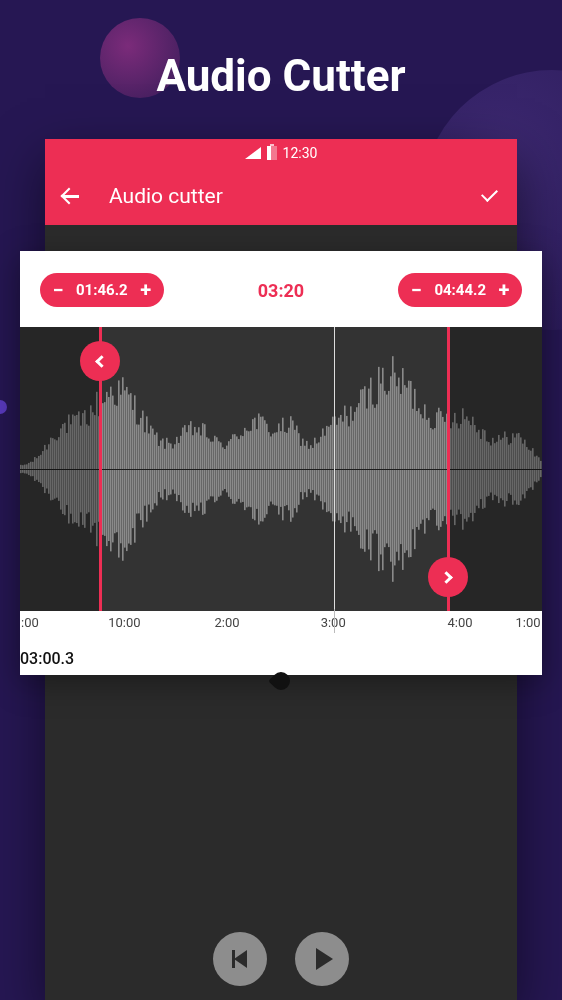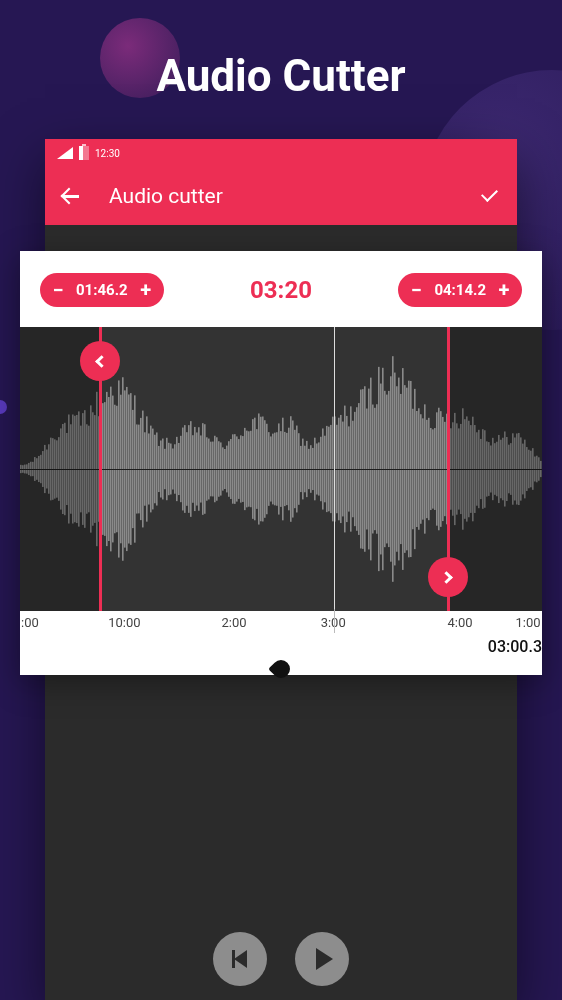--- a/index.html
+++ b/index.html
@@ -7,56 +7,56 @@
 
 .bg-circ { position:absolute; border-radius:50%; }
 .c1 { width:80px; height:80px; background:radial-gradient(circle at 35% 35%,#7b2b7a,#3a1d5a); left:100px; top:18px; }
 .c2 { width:260px; height:260px; background:radial-gradient(circle at 30% 30%,#3c2870,#261753); right:-120px; top:70px; }
 .c3 { width:18px; height:18px; background:#5a3bbf; left:45px; top:265px; }
 .c4 { width:14px; height:14px; background:#5a3bbf; left:-7px; top:400px; }
 .page-title { color:#fff; font-size:44px; font-weight:700; text-align:center; padding-top:50px; position:relative; z-index:2; }
 .phone { position:absolute; left:45px; top:139px; width:472px; height:861px; background:#2b2b2b; z-index:3; box-shadow:0 20px 50px rgba(0,0,0,.5); }
 
 .p-header { background:#ed2e54; color:#fff; }
-.statusbar { display:flex; justify-content:flex-start; align-items:center; gap:6px; height:28px; padding:0 12px; font-size:10px; }
+.statusbar { display:flex; justify-content:center; align-items:center; gap:6px; height:28px; padding:0 12px; font-size:14px; }
 .sig-icon { width:0; height:0; border-style:solid; border-width:0 0 12px 16px; border-color:transparent transparent #fff transparent; }
 .bat-icon { width:10px; height:14px; background:linear-gradient(to right,#fff 40%,rgba(255,255,255,.35) 40%); position:relative; }
 .bat-icon:before { content:""; position:absolute; top:-2px; left:3px; width:4px; height:2px; background:rgba(255,255,255,.7);}
 .appbar { display:flex; align-items:center; height:58px; padding:0 16px; }
 .back-arrow { width:22px; height:22px; position:relative; }
 .back-arrow:before { content:""; position:absolute; width:16px; height:2.5px; background:#fff; top:10px; left:2px; }
 .back-arrow:after { content:""; position:absolute; width:10px; height:10px; border-left:2.5px solid #fff; border-bottom:2.5px solid #fff; transform:rotate(45deg); top:5px; left:2px; }
 .appbar-title { margin-left:26px; font-size:21px; font-weight:400; }
 .check-icon { margin-left:auto; width:22px; height:22px; position:relative; }
 .check-icon:before { content:""; position:absolute; width:7px; height:13px; border-right:2.5px solid #fff; border-bottom:2.5px solid #fff; transform:rotate(45deg); left:6px; top:1px; }
 
 .editor { position:absolute; left:-25px; right:-25px; top:112px; background:#fff; box-shadow:0 8px 30px rgba(0,0,0,.35); }
 .times-row { display:flex; align-items:center; justify-content:space-between; padding:22px 20px 20px; }
 .pill { background:#ed2e54; color:#fff; border-radius:22px; display:flex; align-items:center; padding:3px 6px; height:34px; font-weight:700; font-size:15px; }
 .pill-btn { width:24px; height:24px; display:flex; align-items:center; justify-content:center; font-size:20px; font-weight:700; cursor:pointer; }
 .pill-val { padding:0 6px; }
-.duration { color:#ed2e54; font-weight:700; font-size:24px; }
+.duration { color:#ed2e54; font-weight:700; font-size:18px; }
 
 .wave-wrap { background:#333; height:284px; position:relative; overflow:hidden; }
 .midline { position:absolute; left:0; right:0; top:50%; height:1px; background:#1c1c1c; }
 .sel-shade { position:absolute; top:0; bottom:0; background:rgba(0,0,0,.25); }
 .sel-left { left:0; }
 .sel-right { right:0; }
 .handle-line { position:absolute; top:0; bottom:0; width:3px; background:#ed2e54; }
 .handle-knob { position:absolute; width:40px; height:40px; border-radius:50%; background:#ed2e54; display:flex; align-items:center; justify-content:center; }
 .knob-arrow { width:9px; height:9px; border-top:3px solid #fff; border-right:3px solid #fff; }
 .k-left .knob-arrow { transform:rotate(-135deg); margin-left:3px;}
 .k-right .knob-arrow { transform:rotate(45deg); margin-right:3px;}
 .playhead { position:absolute; top:0; bottom:0; width:1px; background:#ddd; }
 .wave-svg { position:absolute; inset:0; }
 
 .ruler { position:relative; height:64px; }
 .ticks { position:relative; height:22px; }
 .tick { position:absolute; top:4px; font-size:13px; color:#444; transform:translateX(-50%);}
-.curpos { text-align:right; font-size:16px; color:#111; font-weight:500; margin-top:4px; }
+.curpos { text-align:left; font-size:16px; color:#111; font-weight:500; margin-top:16px; }
 .drop { width:18px; height:18px; background:#111; margin:4px auto 0; transform:rotate(45deg); border-radius:50% 50% 50% 2px; }
 .ruler-play { position:absolute; top:-2px; bottom:42px; width:1px; background:#bbb; }
 
 .controls { position:absolute; left:0; right:0; bottom:14px; display:flex; justify-content:center; gap:28px; }
 .ctrl-btn { width:54px; height:54px; border-radius:50%; background:#8d8d8d; display:flex; align-items:center; justify-content:center; cursor:pointer; }
 .prev-i { position:relative; width:20px; height:20px; }
 .prev-i:before { content:""; position:absolute; width:0; height:0; border-top:9px solid transparent; border-bottom:9px solid transparent; border-right:13px solid #2b2b2b; left:4px; top:1px;}
 .prev-i:after { content:""; position:absolute; width:3px; height:18px; background:#2b2b2b; left:2px; top:1px; }
 .play-i { width:0; height:0; border-top:11px solid transparent; border-bottom:11px solid transparent; border-left:17px solid #2b2b2b; margin-left:4px; }
 </style>
@@ -87,21 +87,21 @@
   <div class="editor">
     <div class="times-row">
       <div class="pill">
         <span class="pill-btn">−</span>
         <span class="pill-val">01:46.2</span>
         <span class="pill-btn">+</span>
       </div>
       <div class="duration">03:20</div>
       <div class="pill">
         <span class="pill-btn">−</span>
-        <span class="pill-val">04:14.2</span>
+        <span class="pill-val">04:44.2</span>
         <span class="pill-btn">+</span>
       </div>
     </div>
 
     <div class="wave-wrap">
       <svg class="wave-svg" viewBox="0 0 522 284" preserveAspectRatio="none">
           <rect x="0" y="137.85229024935924" width="1.6" height="8.295419501281494" fill="#8a8a8a"></rect>
           <rect x="2" y="138.21809078215063" width="1.6" height="7.563818435698735" fill="#8a8a8a"></rect>
           <rect x="4" y="137.57723873733556" width="1.6" height="8.845522525328855" fill="#8a8a8a"></rect>
           <rect x="6" y="137.35389989042514" width="1.6" height="9.292200219149747" fill="#8a8a8a"></rect>
@@ -374,21 +374,21 @@
       <div class="handle-line hl-end" style="left: 426.888px;"></div>
       <div class="handle-knob k-right" style="left: 408.388px; top: 230px;">
           <span class="knob-arrow"></span>
         </div>
     </div>
 
     <div class="ruler">
       <div class="ticks">
           <span class="tick" style="left: 10px;">:00</span>
           <span class="tick" style="left: 104.4px;">10:00</span>
-          <span class="tick" style="left: 214px;">2:00</span>
+          <span class="tick" style="left: 207px;">2:00</span>
           <span class="tick" style="left: 313.2px;">3:00</span>
           <span class="tick" style="left: 440px;">4:00</span>
           <span class="tick" style="left: 508px;">1:00</span>
         </div>
       <div class="ruler-play" style="left: 313.722px;"></div>
       <div class="curpos">03:00.3</div>
       <div class="drop"></div>
     </div>
   </div>
 

